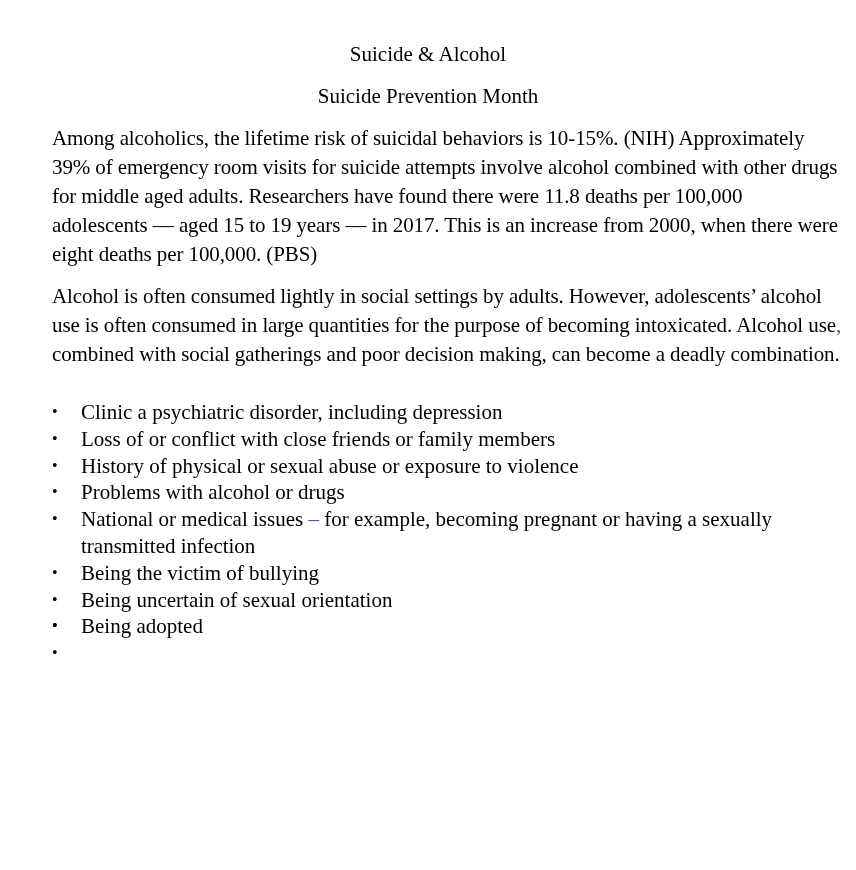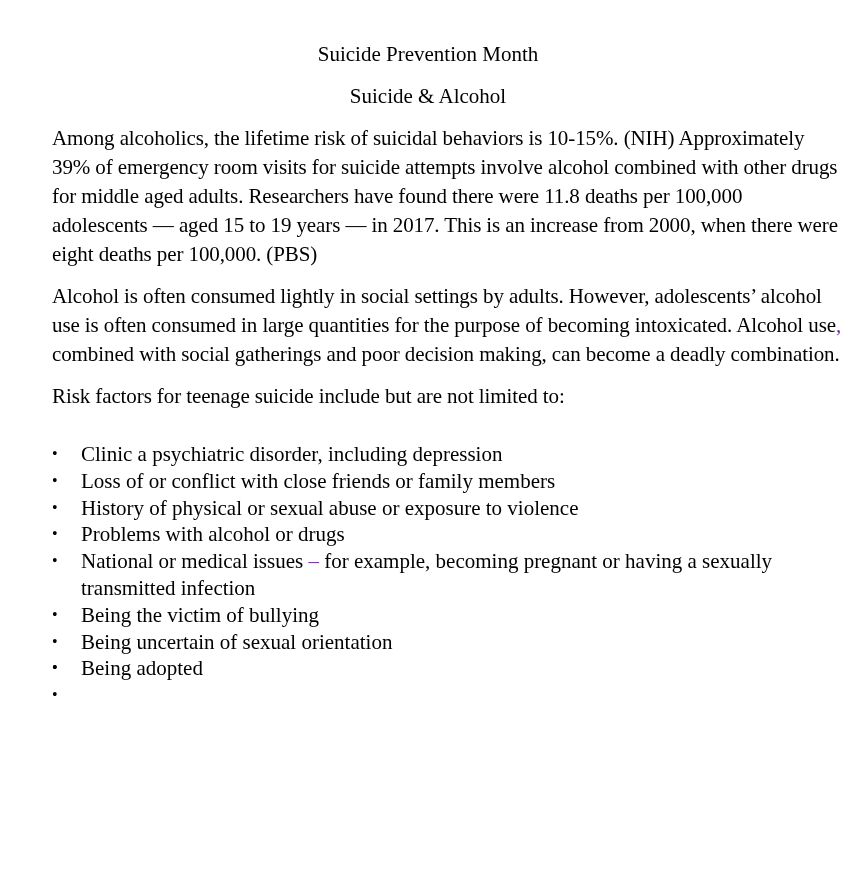--- a/index.html
+++ b/index.html
@@ -59,26 +59,25 @@
     .source {
       font-size: 21px;
       line-height: 27px;
       margin: 0;
     }
   </style>
 </head>
 <body>
 
 <div class="page">
+  <p class="title title-2">Suicide &amp; Alcohol</p>
   <p class="title title-1">Suicide Prevention Month</p>
-  <p class="title title-2">Suicide &amp; Alcohol</p>
 
   <p class="body">Among alcoholics, the lifetime risk of suicidal behaviors is 10-15%. (NIH) Approximately 39% of emergency room visits for suicide attempts involve alcohol combined with other drugs for middle aged adults. Researchers have found there were 11.8 deaths per 100,000 adolescents — aged 15 to 19 years — in 2017. This is an increase from 2000, when there were eight deaths per 100,000. (PBS)</p>
   <p class="body"><span>Alcohol is often consumed lightly in social settings by adults. However, adolescents’ alcohol use is often consumed in large quantities for the purpose of becoming intoxicated. Alcohol use</span><span class="accent">,</span><span> combined with social gatherings and poor decision making, can become a deadly combination.</span></p>
-  <p class="body">Risk factors for teenage suicide include but are not limited to:</p>
 
   <ul class="risk">
     <li><span class="bullet">•</span><span>Clinic a psychiatric disorder, including depression</span></li>
     <li><span class="bullet">•</span><span>Loss of or conflict with close friends or family members</span></li>
     <li><span class="bullet">•</span><span>History of physical or sexual abuse or exposure to violence</span></li>
     <li><span class="bullet">•</span><span>Problems with alcohol or drugs</span></li>
     <li><span class="bullet">•</span><span>National or medical issues </span><span class="accent">–</span><span> for example, becoming pregnant or having a sexually transmitted infection</span></li>
     <li><span class="bullet">•</span><span>Being the victim of bullying</span></li>
     <li><span class="bullet">•</span><span>Being uncertain of sexual orientation</span></li>
     <li><span class="bullet">•</span></li>

